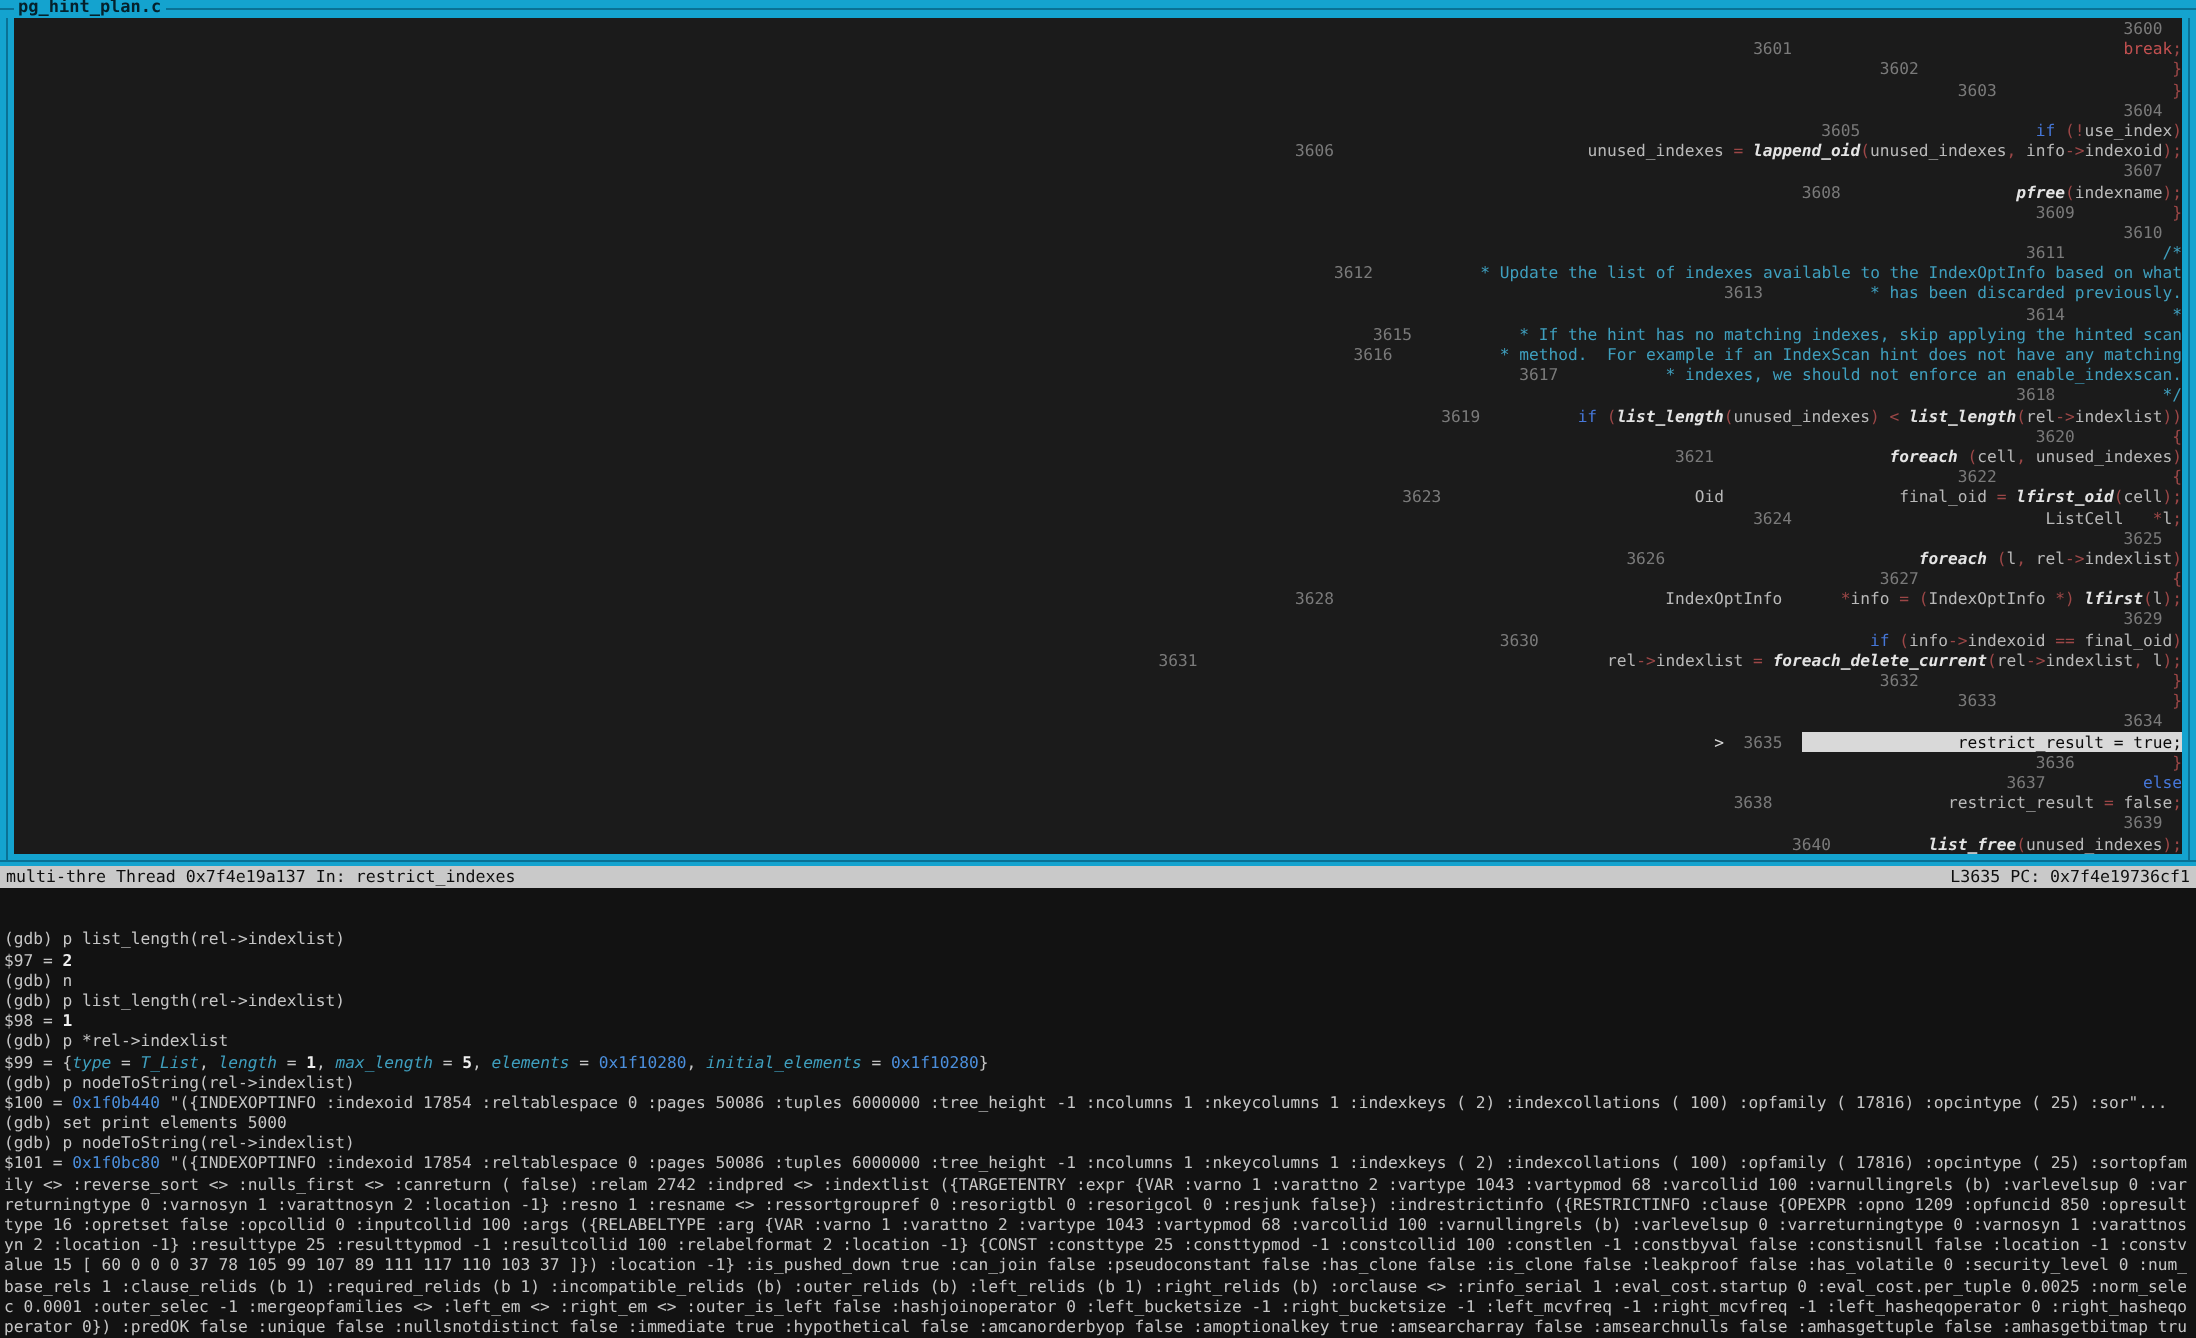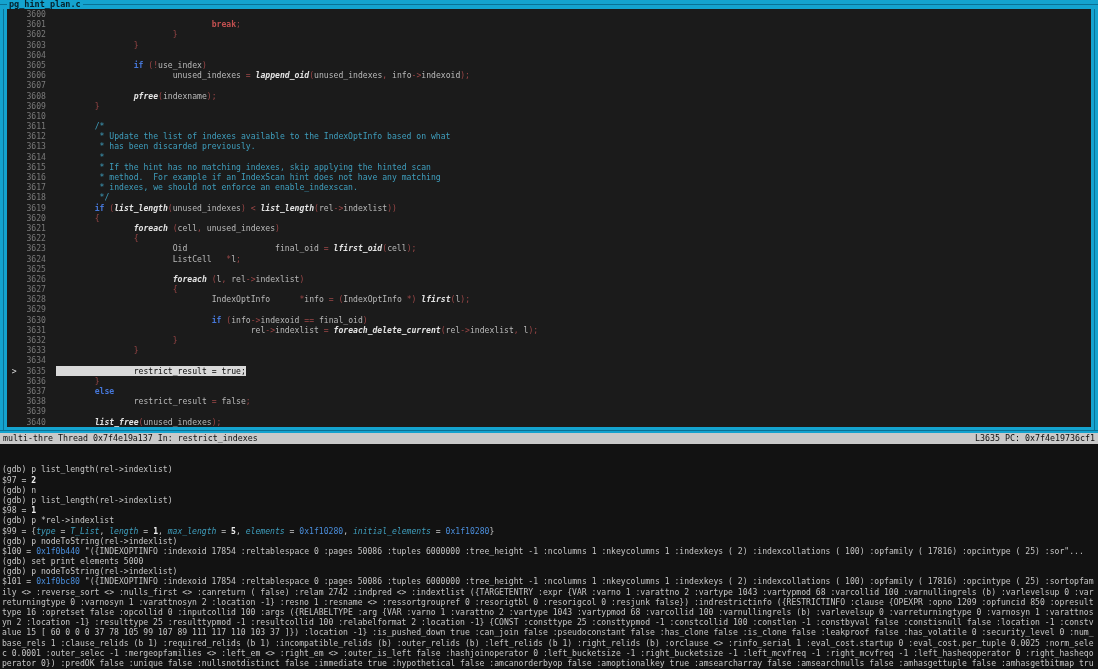--- a/index.html
+++ b/index.html
@@ -33,28 +33,28 @@
   }
   .src-titlebar::before{content:"";position:absolute;left:0;right:0;top:4px;height:1px;background:var(--accent-dark);}
   .src-title{
     position:absolute;left:7px;top:0;z-index:4;
     font-size:8.5px;line-height:9px;font-weight:bold;color:#05212b;
     background:var(--accent);padding:0 2px;white-space:pre;
   }
   .src-bottomline{position:absolute;bottom:-4px;left:-7px;right:-7px;height:1px;background:var(--accent-dark);z-index:3;}
   .src-content{
     position:absolute;top:9px;left:0;right:0;bottom:0;overflow:hidden;
-    font-size:8.1px;line-height:10.2px;color:#b9b9b9;white-space:pre;
+    font-size:8.1px;line-height:10.2px;color:#b9b9b9;white-space:pre;text-align:right;
   }
   .src-row{height:10.2px;white-space:pre;}
   .lnum{color:#7a7a7a;}
   .marker{color:#d8d8d8;}
   .cm{color:#3f9fbe;}
-  .kw{color:#4677d9;font-weight:bold;}
-  .st{color:#c25050;font-weight:bold;}
+  .kw{color:#4677d9;font-weight:normal;}
+  .st{color:#c25050;font-weight:normal;}
   .fn{color:#e4e4e4;font-weight:bold;font-style:italic;}
   .pn{color:#9c4747;}
   .hl-line{background:var(--hl-bg);color:#0a0a0a;}
   
   .status-bar{
     position:absolute;top:433px;left:0;width:1098px;height:11px;
     background:var(--status-bg);color:#0e0e0e;
     font-size:8.3px;line-height:11px;
     display:flex;justify-content:space-between;padding:0 3px;white-space:pre;
   }

